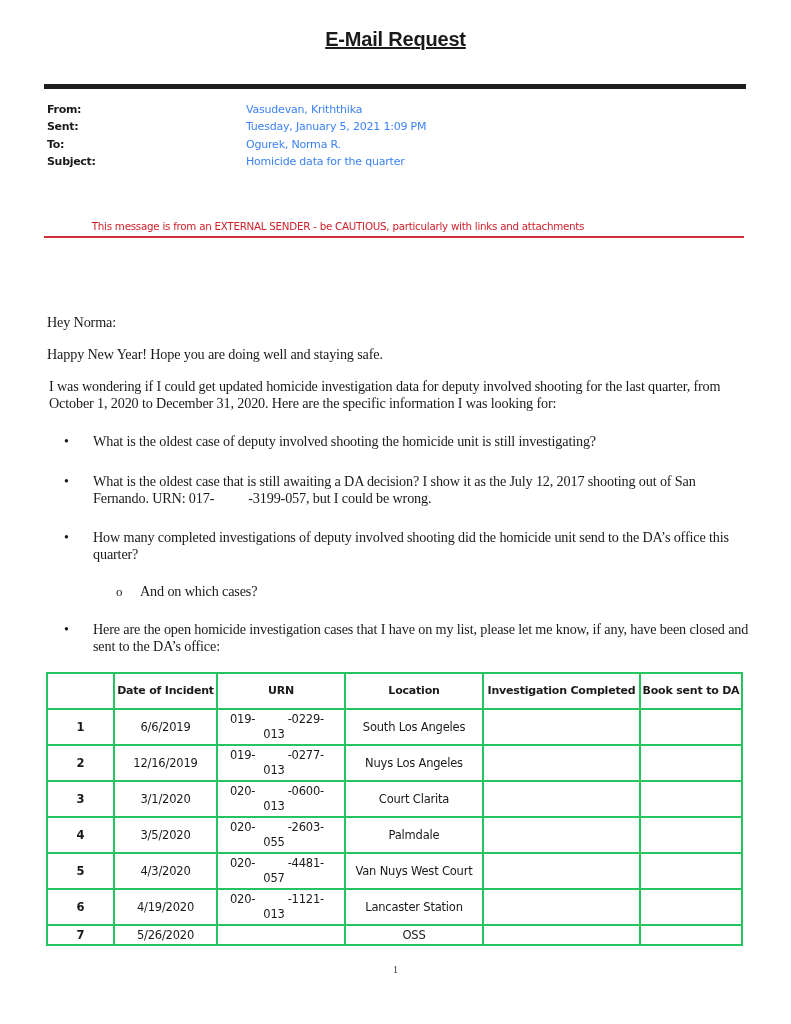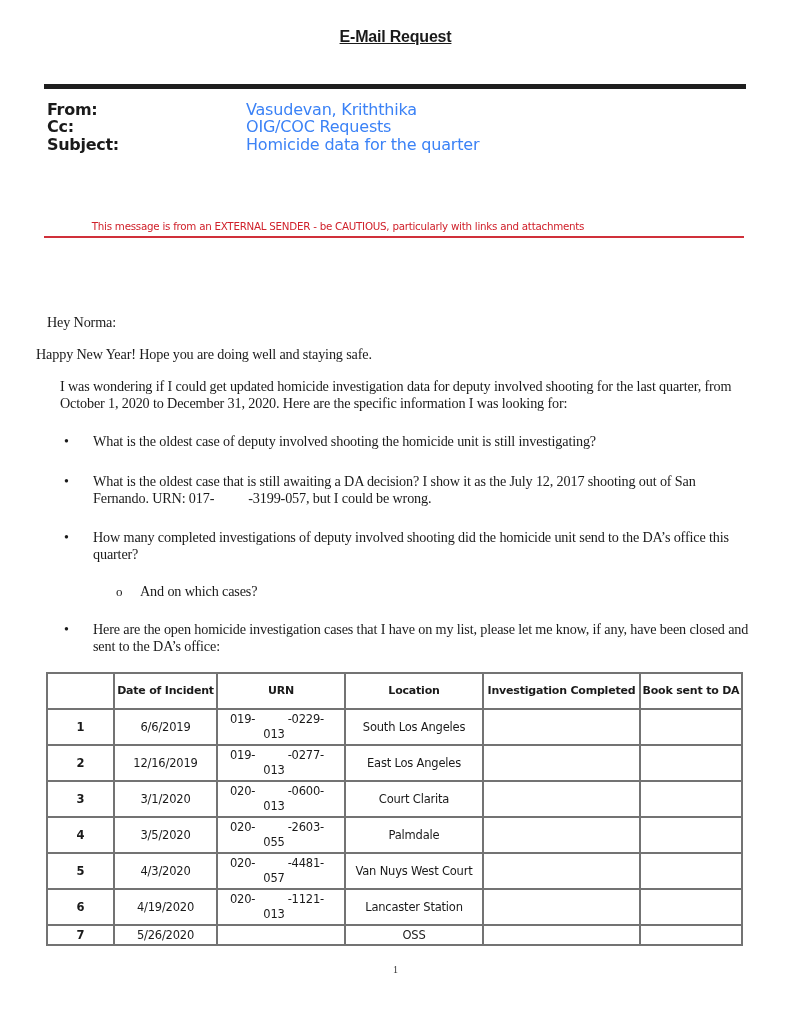--- a/index.html
+++ b/index.html
@@ -1,24 +1,24 @@
 <!DOCTYPE html>
 <html><head>
   <meta charset="utf-8">
   <style>
     html, body { margin:0; padding:0; background:#ffffff; }
     body { width:791px; height:1024px; position:relative; overflow:hidden; color:#111; }
     .abs { position:absolute; }
     .title {
       left:0; width:791px; top:28px; text-align:center;
-      font-family:"Liberation Sans", sans-serif; font-weight:bold; font-size:16px;
+      font-family:"Liberation Sans", sans-serif; font-weight:bold; font-size:20px;
       text-decoration:underline; letter-spacing:-0.2px; color:#1a1a1a;
     }
     .thick-rule { left:44px; top:84px; width:702px; height:5px; background:#1e1e1e; }
-    .hdr { left:47px; top:101px; width:700px; font-family:"DejaVu Sans", sans-serif; font-size:16px; }
+    .hdr { left:47px; top:101px; width:700px; font-family:"DejaVu Sans", sans-serif; font-size:11px; }
     .hdr-row { display:flex; height:17.4px; line-height:17.4px; }
     .hdr-label { width:199px; font-weight:bold; color:#1a1a1a; letter-spacing:-0.3px; }
     .hdr-value { color:#3b82f6; letter-spacing:-0.2px; }
     .warn {
       left:0; width:676px; top:220px; text-align:center;
       font-family:"DejaVu Sans", sans-serif; font-size:10.3px; color:#d0202a; letter-spacing:-0.25px;
     }
     .red-rule { left:44px; top:236px; width:700px; height:2px; background:#d0303a; }
     .body-text {
       font-family:"Liberation Serif", serif; font-size:14.2px; color:#1a1a1a; line-height:17px;
@@ -27,21 +27,21 @@
     .bullet-row { position:absolute; left:64px; width:690px; display:flex; }
     .bullet-dot { width:29px; font-size:14px; line-height:17px; font-family:"Liberation Serif", serif; }
     .bullet-text { flex:1; }
     .sub-bullet-row { position:absolute; left:116px; width:600px; display:flex; }
     .sub-dot { width:24px; font-family:"Liberation Serif", serif; font-size:13px; line-height:17px; }
     table.cases {
       position:absolute; left:46px; top:672px; border-collapse:collapse;
       font-family:"DejaVu Sans", sans-serif; font-size:11.5px; color:#1a1a1a;
     }
     table.cases td, table.cases th {
-      border:2px solid #737373; text-align:center; vertical-align:middle; padding:0;
+      border:2px solid #22c55e; text-align:center; vertical-align:middle; padding:0;
     }
     table.cases th { font-weight:bold; font-size:11px; line-height:16px; height:34px; letter-spacing:-0.2px; }
     table.cases td { height:34px; line-height:15px; letter-spacing:-0.2px; }
     table.cases tr.short td { height:18px; }
     .c0 { width:65px; } .c1 { width:101px; } .c2 { width:126px; } .c3 { width:136px; } .c4 { width:155px; } .c5 { width:100px; }
     td.num { font-weight:bold; }
     .urn-line1 { display:flex; justify-content:space-between; padding:0 20px 0 12px;align-items:flex-end; }
     .urn-line2 { text-align:center; padding-right:14px; }
     .page-num { left:0; width:791px; top:964px; text-align:center; font-family:"Liberation Serif", serif; font-size:10px; color:#333; }
   </style>
@@ -50,35 +50,39 @@
 
 <div class="abs title">E-Mail Request</div>
 <div class="abs thick-rule"></div>
 
 <div class="abs hdr">
   <div class="hdr-row">
     <span class="hdr-label">From:</span>
     <span class="hdr-value">Vasudevan, Kriththika</span>
   </div>
   <div class="hdr-row">
-    <span class="hdr-label">Cc:</span>
-    <span class="hdr-value">OIG/COC Requests</span>
+    <span class="hdr-label">Sent:</span>
+    <span class="hdr-value">Tuesday, January 5, 2021 1:09 PM</span>
+  </div>
+  <div class="hdr-row">
+    <span class="hdr-label">To:</span>
+    <span class="hdr-value">Ogurek, Norma R.</span>
   </div>
   <div class="hdr-row">
     <span class="hdr-label">Subject:</span>
     <span class="hdr-value">Homicide data for the quarter</span>
   </div>
 </div>
 
 <div class="abs warn">This message is from an EXTERNAL SENDER - be CAUTIOUS, particularly with links and attachments</div>
 <div class="abs red-rule"></div>
 
 <div class="abs body-text" style="left:47px; top:314px;">Hey Norma:</div>
-<div class="abs body-text" style="left:36px; top:346px; width:700px;">Happy New Year! Hope you are doing well and staying safe.</div>
-<div class="abs body-text" style="left:60px; top:378px; width:700px;">I was wondering if I could get updated homicide investigation data for deputy involved shooting for the last quarter, from October 1, 2020 to December 31, 2020. Here are the specific information I was looking for:</div>
+<div class="abs body-text" style="left:47px; top:346px; width:700px;">Happy New Year! Hope you are doing well and staying safe.</div>
+<div class="abs body-text" style="left:49px; top:378px; width:700px;">I was wondering if I could get updated homicide investigation data for deputy involved shooting for the last quarter, from October 1, 2020 to December 31, 2020. Here are the specific information I was looking for:</div>
 
 <div class="bullet-row body-text" style="top:433px;">
   <span class="bullet-dot">•</span>
   <span class="bullet-text">What is the oldest case of deputy involved shooting the homicide  unit is still investigating?</span>
 </div>
 <div class="bullet-row body-text" style="top:473px;">
   <span class="bullet-dot">•</span>
   <span class="bullet-text" style="white-space:pre-wrap;">What is the oldest case that is still awaiting a DA decision? I show it as the July 12, 2017 shooting out of San Fernando. URN: 017-          -3199-057, but I could be wrong.</span>
 </div>
 <div class="bullet-row body-text" style="top:529px;">
@@ -123,21 +127,21 @@
       <tr>
         <td class="num">2</td>
         <td>12/16/2019</td>
         <td>
           <div class="urn-line1">
             <span>019-</span>
             <span>-0277-</span>
           </div>
           <div class="urn-line2">013</div>
         </td>
-        <td>East Los Angeles</td>
+        <td>Nuys Los Angeles</td>
         <td></td>
         <td></td>
       </tr>
       <tr>
         <td class="num">3</td>
         <td>3/1/2020</td>
         <td>
           <div class="urn-line1">
             <span>020-</span>
             <span>-0600-</span>

